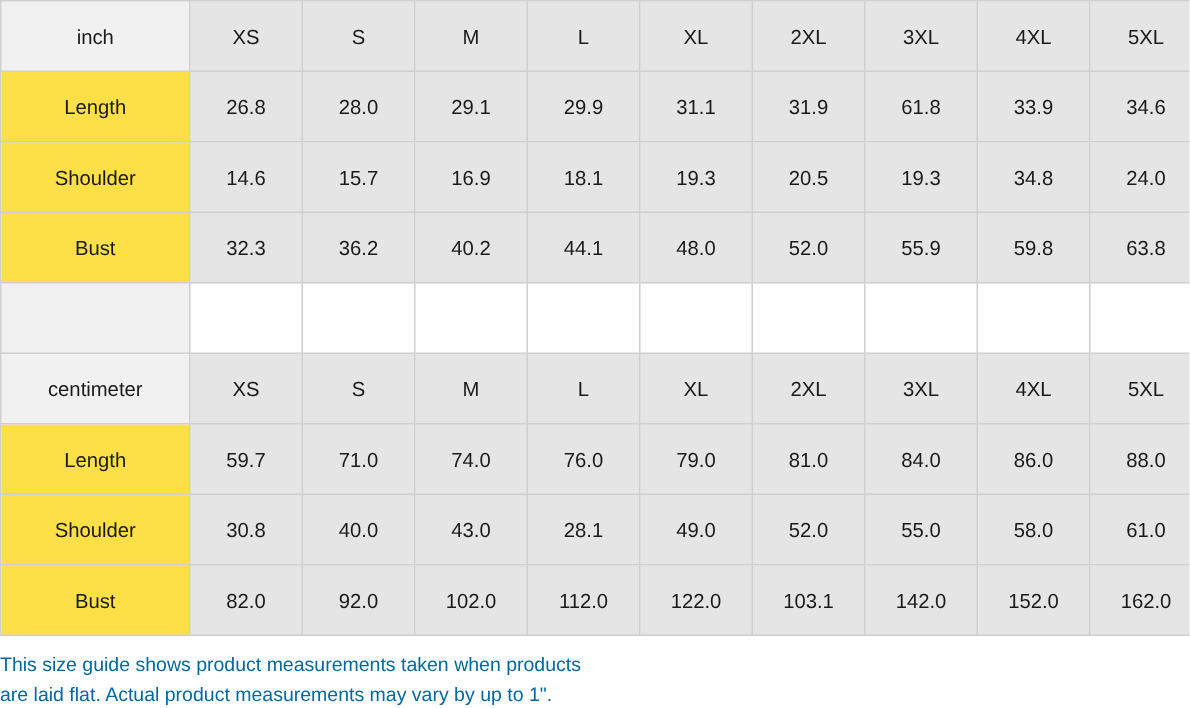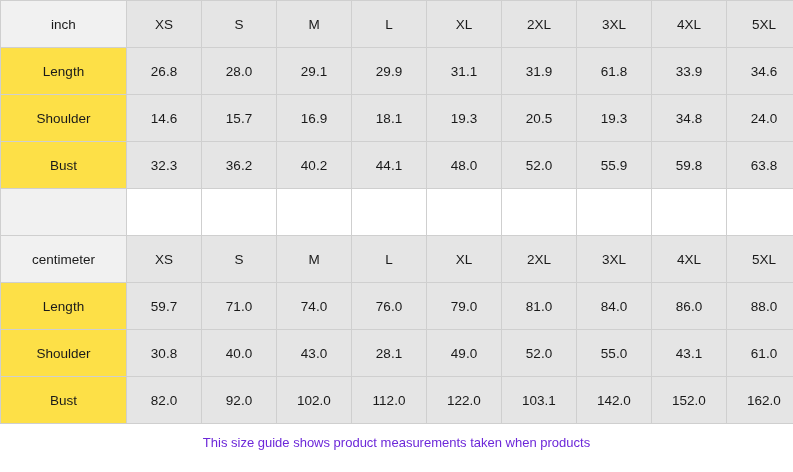--- a/index.html
+++ b/index.html
@@ -59,24 +59,23 @@
     border-right: 1px solid #cfcfcf;
     border-top: 1px solid #cfcfcf;
     border-bottom: 1px solid #cfcfcf;
   }
   tr.spacer-row td.spacer-left {
     background: #f1f1f1;
   }
   .note {
     width: 793px;
     box-sizing: border-box;
-    text-align: center;
     font-size: 13px;
     line-height: 20px;
-    color: #6d28d9;
+    color: #0369a1;
     padding-top: 9px;
   }
   .note div {
     white-space: nowrap;
   }
 </style>
 </head>
 <body>
 
 <div class="size-guide">
@@ -177,36 +176,37 @@
 
       <tr>
         <td class="row-head">Shoulder</td>
         <td class="value">30.8</td>
         <td class="value">40.0</td>
         <td class="value">43.0</td>
         <td class="value">28.1</td>
         <td class="value">49.0</td>
         <td class="value">52.0</td>
         <td class="value">55.0</td>
-        <td class="value">43.1</td>
+        <td class="value">58.0</td>
         <td class="value">61.0</td>
       </tr>
 
       <tr>
         <td class="row-head">Bust</td>
         <td class="value">82.0</td>
         <td class="value">92.0</td>
         <td class="value">102.0</td>
         <td class="value">112.0</td>
         <td class="value">122.0</td>
         <td class="value">103.1</td>
         <td class="value">142.0</td>
         <td class="value">152.0</td>
         <td class="value">162.0</td>
       </tr>
     </tbody>
   </table>
 
   <div class="note">
     <div>This size guide shows product measurements taken when products</div>
+    <div>are laid flat. Actual product measurements may vary by up to 1".</div>
   </div>
 
 </div>
 
 </body></html>

